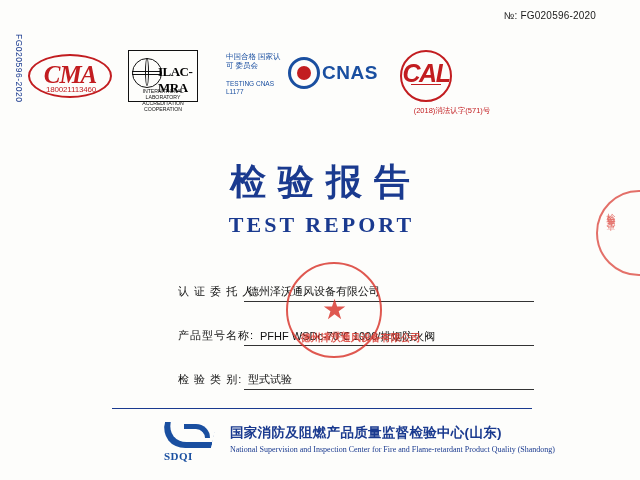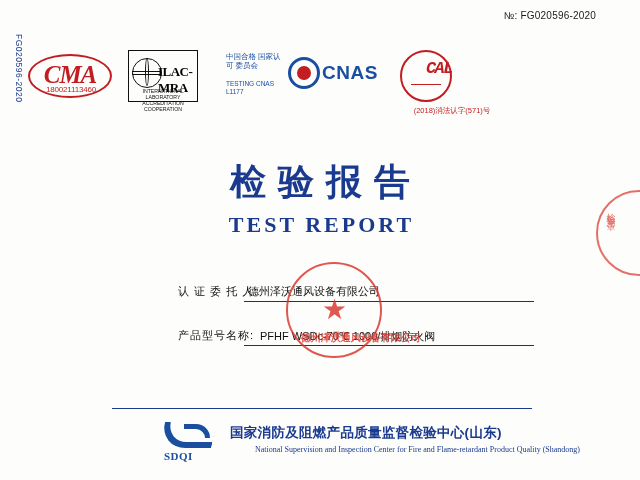--- a/index.html
+++ b/index.html
@@ -227,25 +227,25 @@
     left: 0; top: 0;
     width: 52px; height: 52px;
     border: 2.6px solid #c21d20;
     border-radius: 50%;
     box-sizing: border-box;
   }
   .cal .mark {
     position: absolute;
     left: 0; top: 9px;
     width: 52px;
-    text-align: right;
-    font-family: Liberation Mono, monospace;
+    text-align: center;
+    font-family: Liberation Sans, sans-serif;
     font-weight: bold;
     font-style: italic;
-    font-size: 17px;
+    font-size: 25px;
     color: #c21d20;
     letter-spacing: -1.5px;
   }
   .cal .under {
     position: absolute;
     left: 11px; top: 34px;
     width: 30px;
     height: 0;
     border-bottom: 1.6px solid #c21d20;
   }
@@ -457,21 +457,20 @@
     letter-spacing: 0.3px;
     text-align: center;
   }
   .org-en {
     position: absolute;
     left: 118px; top: 27px;
     font-family: "Liberation Serif", serif;
     font-size: 8px;
     color: #1a3a8f;
     white-space: nowrap;
-    margin-left: 25px;
   }
 </style>
 </head>
 <body>
 
 <div class="page">
 
   <div class="serial">
     <span>№:</span>
     <span>FG020596-2020</span>
@@ -531,20 +530,25 @@
       <div class="val">德州泽沃通风设备有限公司</div>
       <div class="rule"></div>
     </div>
 
     <div class="field f2">
       <div class="lbl">产品型号名称:</div>
       <div class="val">PFHF WSDc-70℃ 1000/排烟防火阀</div>
       <div class="rule"></div>
     </div>
 
+    <div class="field f3">
+      <div class="lbl">检 验 类 别:</div>
+      <div class="val">型式试验</div>
+      <div class="rule"></div>
+    </div>
 
   </div>
 
   <div class="seal">
     <div class="arc">
       <span style="transform: rotate(-118deg) translate(0,-40px) rotate(118deg);">德州泽沃通风设备有限公司</span>
     </div>
     <div class="star">★</div>
     <div class="bottom">专用章</div>
   </div>

